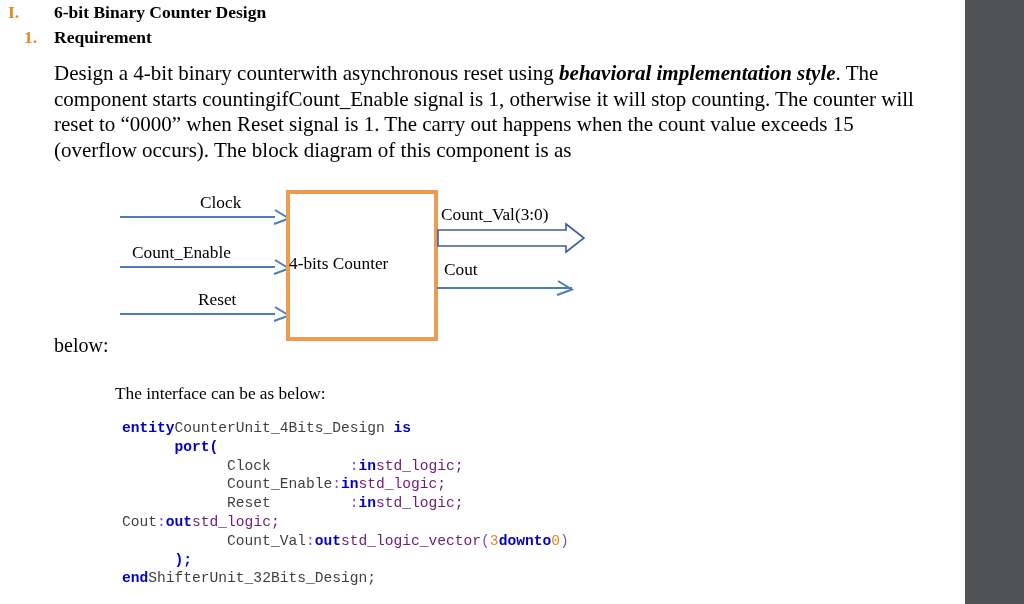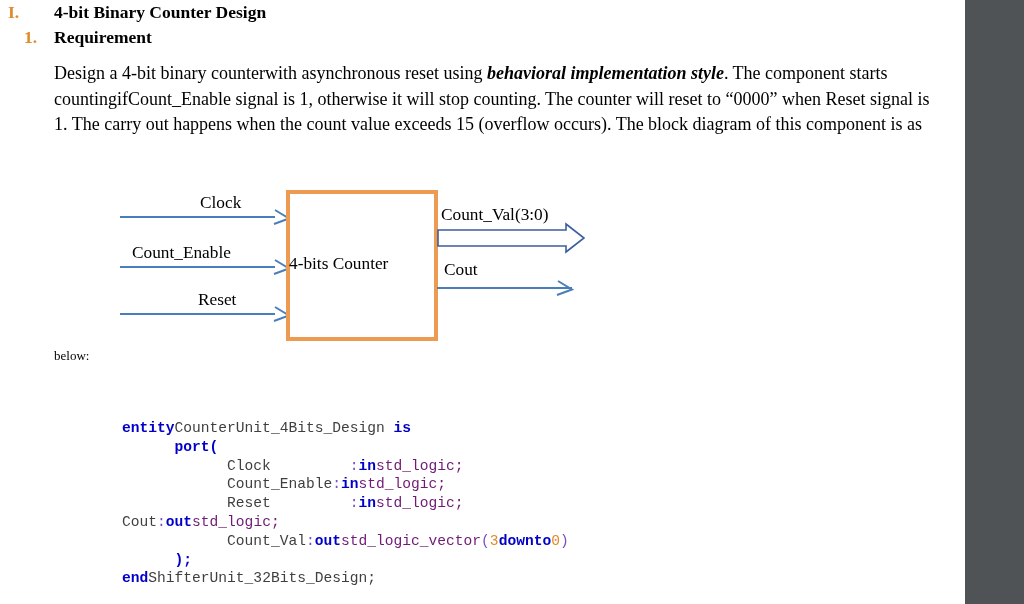--- a/index.html
+++ b/index.html
@@ -44,31 +44,31 @@
   #h-roman { left: 8px; top: 2px; font-size: 17.5px; }
   #h-roman .num { width: 46px; }
   #h-arabic { left: 24px; top: 27px; font-size: 17.5px; }
   #h-arabic .num { width: 30px; }
 
   
   #para {
     position: absolute;
     left: 54px; top: 61px;
     width: 876px;
-    font-size: 18px;
+    font-size: 21px;
     line-height: 25.6px;
     text-align: left;
   }
   #para b { font-weight: bold; font-style: italic; }
 
   
   #below-text {
     position: absolute;
-    left: 54px; top: 343px;
-    font-size: 13px;
+    left: 54px; top: 333px;
+    font-size: 20px;
     line-height: 25.6px;
   }
 
   
   #diagram {
     position: absolute;
     left: 100px; top: 180px;
     width: 520px; height: 180px;
   }
   #diagram svg { display: block; }
@@ -105,21 +105,21 @@
   .num  { color: #e08a28; }
   .id   { color: #3f3f3f; }
 </style>
 </head>
 <body>
 
 <div id="page">
 
   <div class="heading-row" id="h-roman">
     <span class="num">I.</span>
-    <span>4-bit Binary Counter Design</span>
+    <span>6-bit Binary Counter Design</span>
   </div>
 
   <div class="heading-row" id="h-arabic">
     <span class="num">1.</span>
     <span>Requirement</span>
   </div>
 
   <div id="para"><span>Design a 4-bit binary counterwith asynchronous reset using </span><b>behavioral implementation style</b><span>. The component starts countingifCount_Enable signal is 1, otherwise it will stop counting. The counter will reset to “0000” when Reset signal is 1. The carry out happens when the count value exceeds 15 (overflow occurs). The block diagram of this component is as</span></div>
 
   <div id="diagram">
@@ -155,18 +155,19 @@
     <div class="diag-label" style="left:100px; top:13px;">Clock</div>
     <div class="diag-label" style="left:32px; top:63px;">Count_Enable</div>
     <div class="diag-label" style="left:98px; top:110px;">Reset</div>
     <div class="diag-label" style="left:189px; top:74px;">4-bits Counter</div>
     <div class="diag-label" style="left:341px; top:25px;">Count_Val(3:0)</div>
     <div class="diag-label" style="left:344px; top:80px;">Cout</div>
   </div>
 
   <div id="below-text">below:</div>
 
+  <div id="iface-text">The interface can be as below:</div>
 
   <div id="code"><span class="ln"><span class="kw">entity</span><span class="id">CounterUnit_4Bits_Design </span><span class="kw">is</span></span><span class="ln"><span class="id">      </span><span class="kw">port(</span></span><span class="ln"><span class="id">            Clock         </span><span class="pn">:</span><span class="kw">in</span><span class="ty">std_logic;</span></span><span class="ln"><span class="id">            Count_Enable</span><span class="pn">:</span><span class="kw">in</span><span class="ty">std_logic;</span></span><span class="ln"><span class="id">            Reset         </span><span class="pn">:</span><span class="kw">in</span><span class="ty">std_logic;</span></span><span class="ln"><span class="id">Cout</span><span class="pn">:</span><span class="kw">out</span><span class="ty">std_logic;</span></span><span class="ln"><span class="id">            Count_Val</span><span class="pn">:</span><span class="kw">out</span><span class="ty">std_logic_vector</span><span class="pn">(</span><span class="num">3</span><span class="kw">downto</span><span class="num">0</span><span class="pn">)</span></span><span class="ln"><span class="id">      </span><span class="kw">);</span></span><span class="ln"><span class="kw">end</span><span class="id">ShifterUnit_32Bits_Design;</span></span></div>
 
 </div>
 
 <div id="right-gutter" style="background: rgb(79, 83, 86);"></div>
 
 </body></html>

